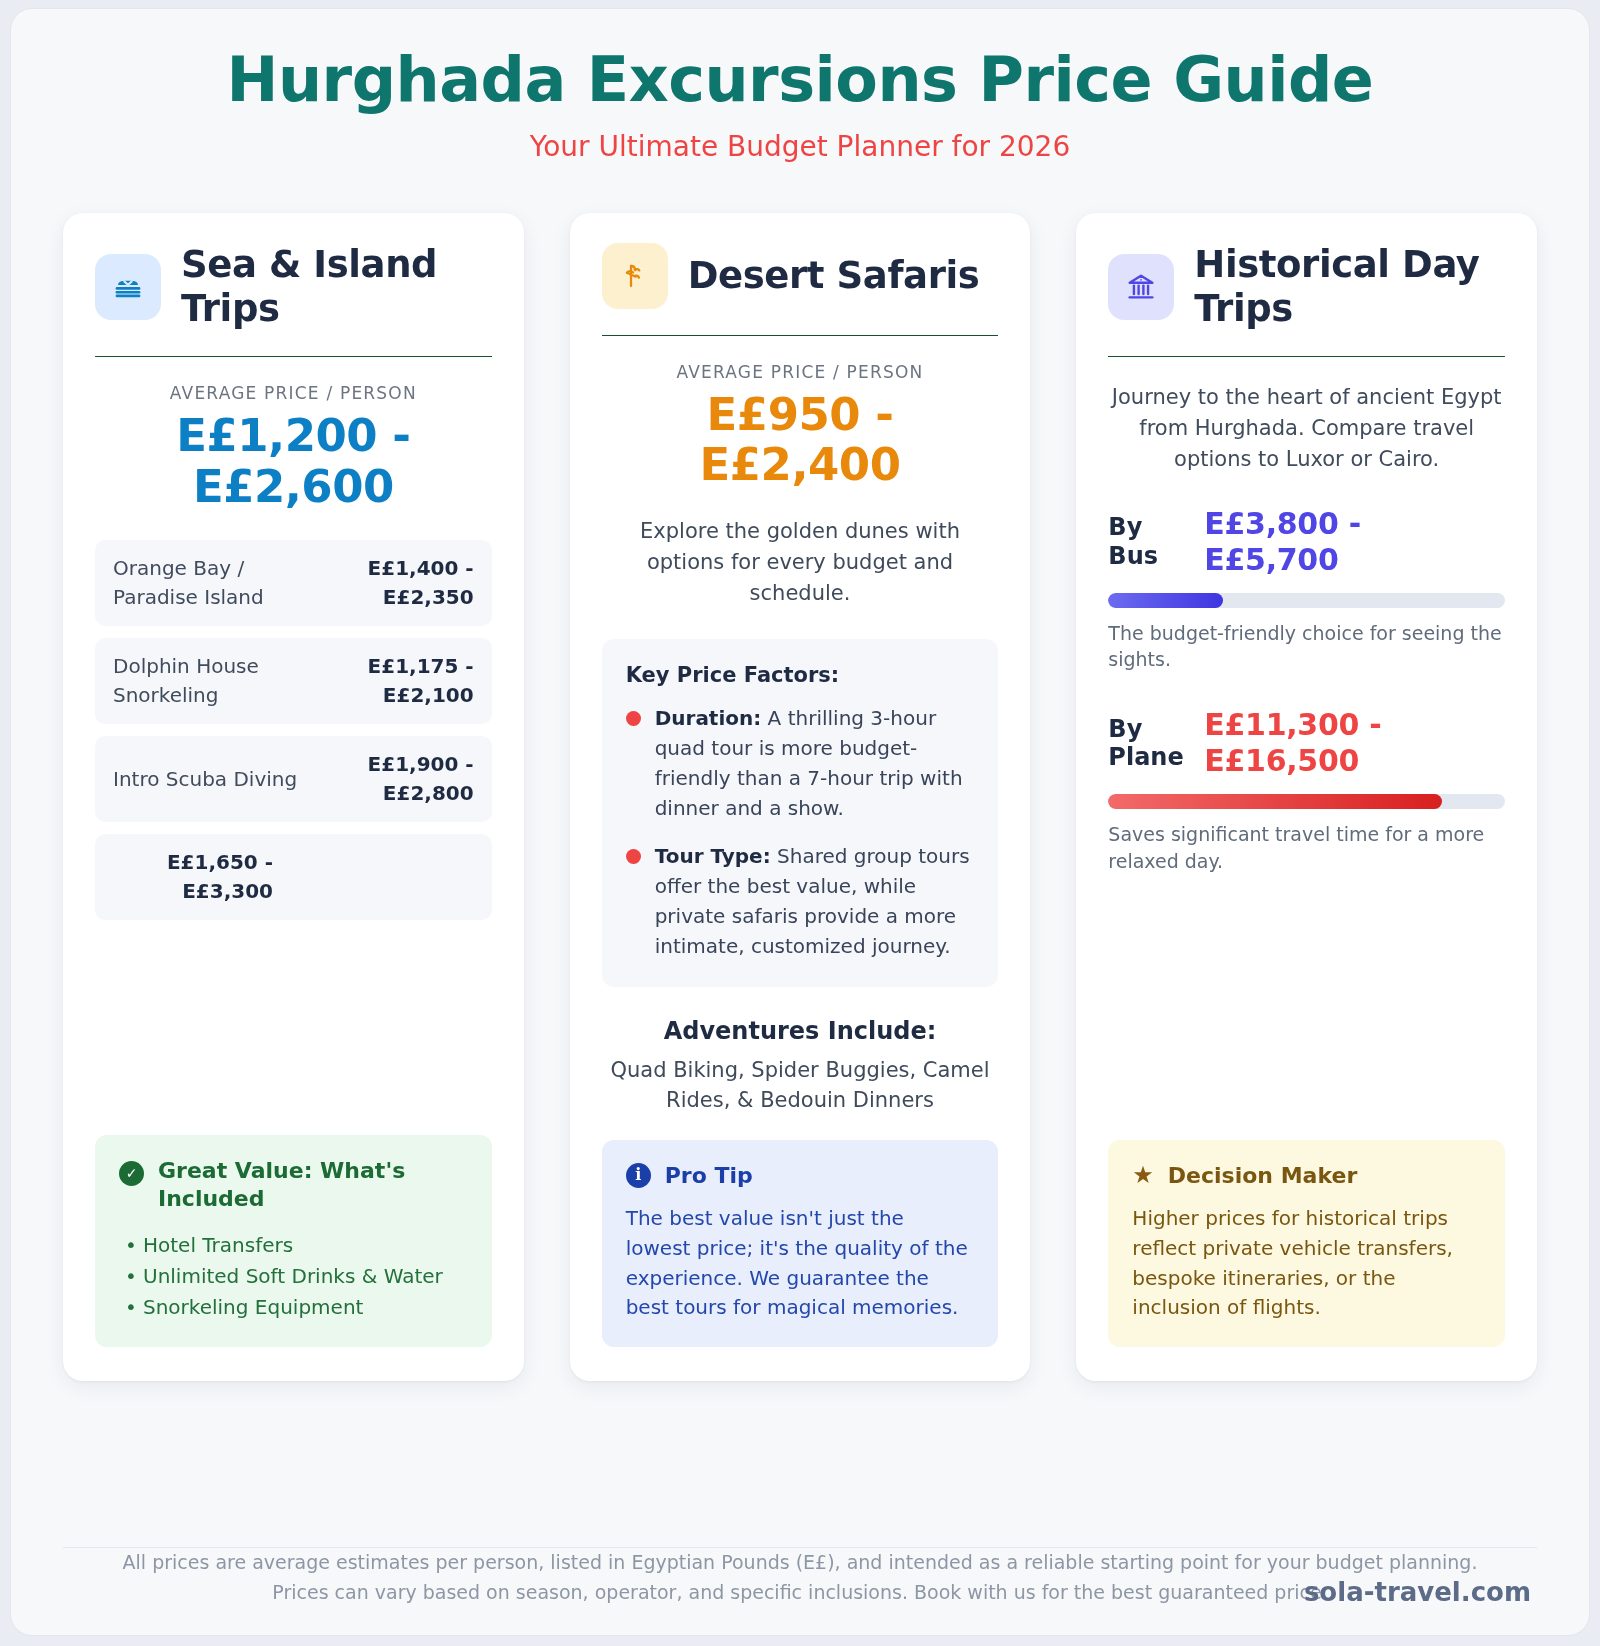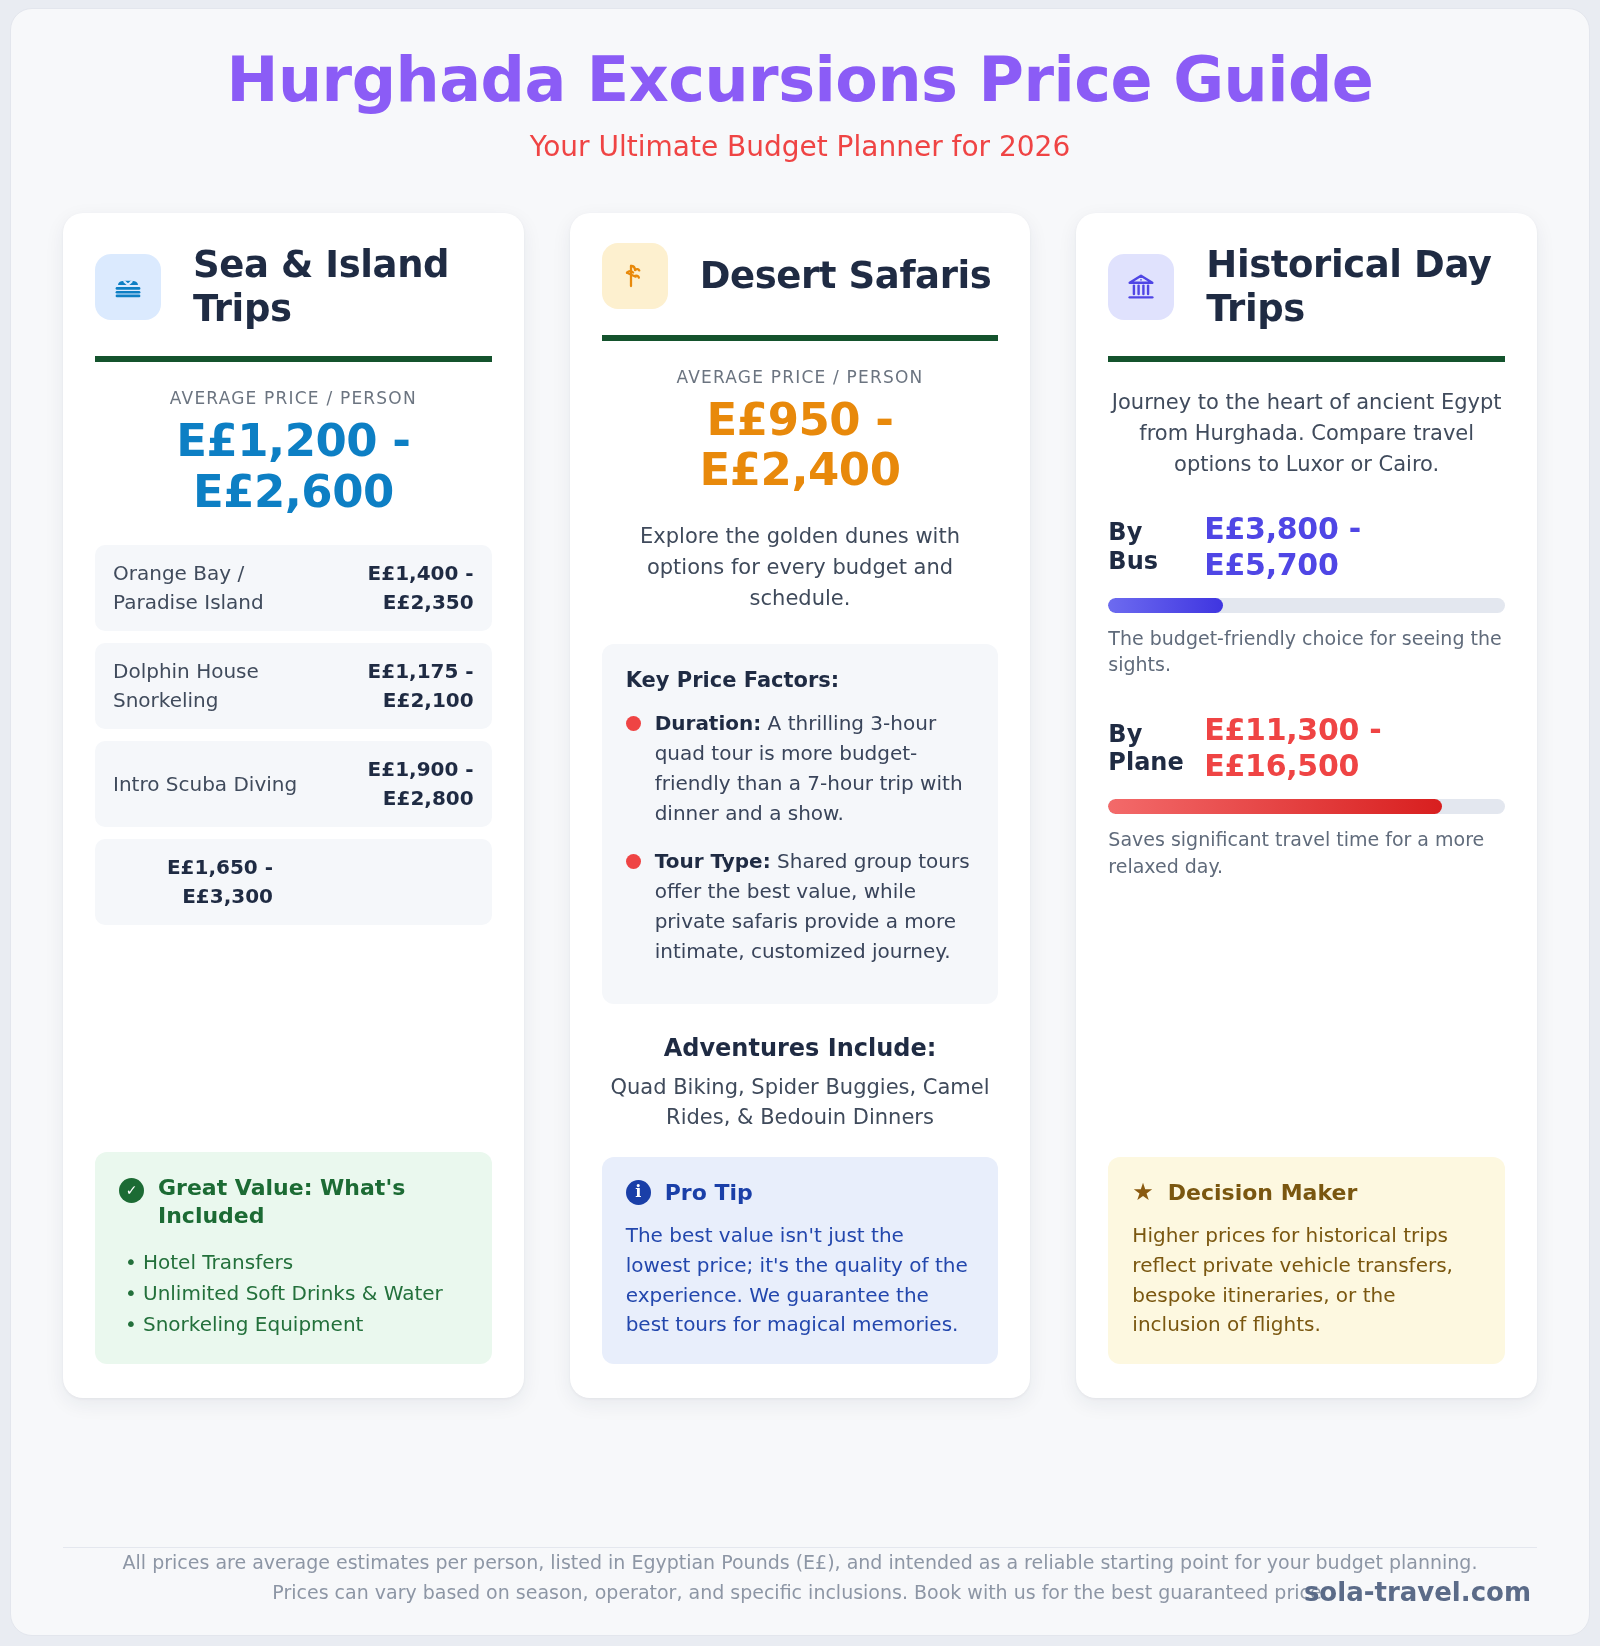--- a/index.html
+++ b/index.html
@@ -24,21 +24,21 @@
     padding: 0 52px;
     display: flex;
     flex-direction: column;
   }
 
   
   .header { text-align: center; padding-top: 38px; }
   .title {
     font-size: 62px;
     font-weight: 700;
-    color: #8b5cf6;
+    color: #0f766e;
     letter-spacing: -0.5px;
     line-height: 1.08;
   }
   .subtitle {
     margin-top: 16px;
     font-size: 28px;
     color: #ef4444;
     font-weight: 400;
   }
 
@@ -56,23 +56,23 @@
     box-shadow: 0 6px 20px rgba(31,43,67,0.07), 0 1px 3px rgba(31,43,67,0.05);
     padding: 30px 32px 34px 32px;
     display: flex;
     flex-direction: column;
     min-height: 1140px;
   }
 
   .card-head {
     display: flex;
     align-items: center;
-    gap: 32px;
+    gap: 20px;
     padding-bottom: 26px;
-    border-bottom: 6px solid #14532d;
+    border-bottom: 1px solid #14532d;
   }
   .icon-box {
     width: 66px; height: 66px;
     border-radius: 16px;
     display: flex; align-items: center; justify-content: center;
     flex: 0 0 66px;
   }
   .icon-box.blue   { background: #dbeafe; }
   .icon-box.amber  { background: #fdf0cf; }
   .icon-box.indigo { background: #e0e2fd; }
@@ -149,21 +149,21 @@
     font-size: 21px;
     font-weight: 700;
     color: #1f2b43;
     margin-bottom: 16px;
   }
   .factor {
     display: flex;
     gap: 14px;
     margin-bottom: 18px;
   }
-  .factor:last-child { margin-bottom: 12px; }
+  .factor:last-child { margin-bottom: 0; }
   .dot {
     width: 15px; height: 15px;
     border-radius: 50%;
     background: #ef4444;
     flex: 0 0 15px;
     margin-top: 8px;
   }
   .factor-text {
     font-size: 20px;
     line-height: 1.5;

